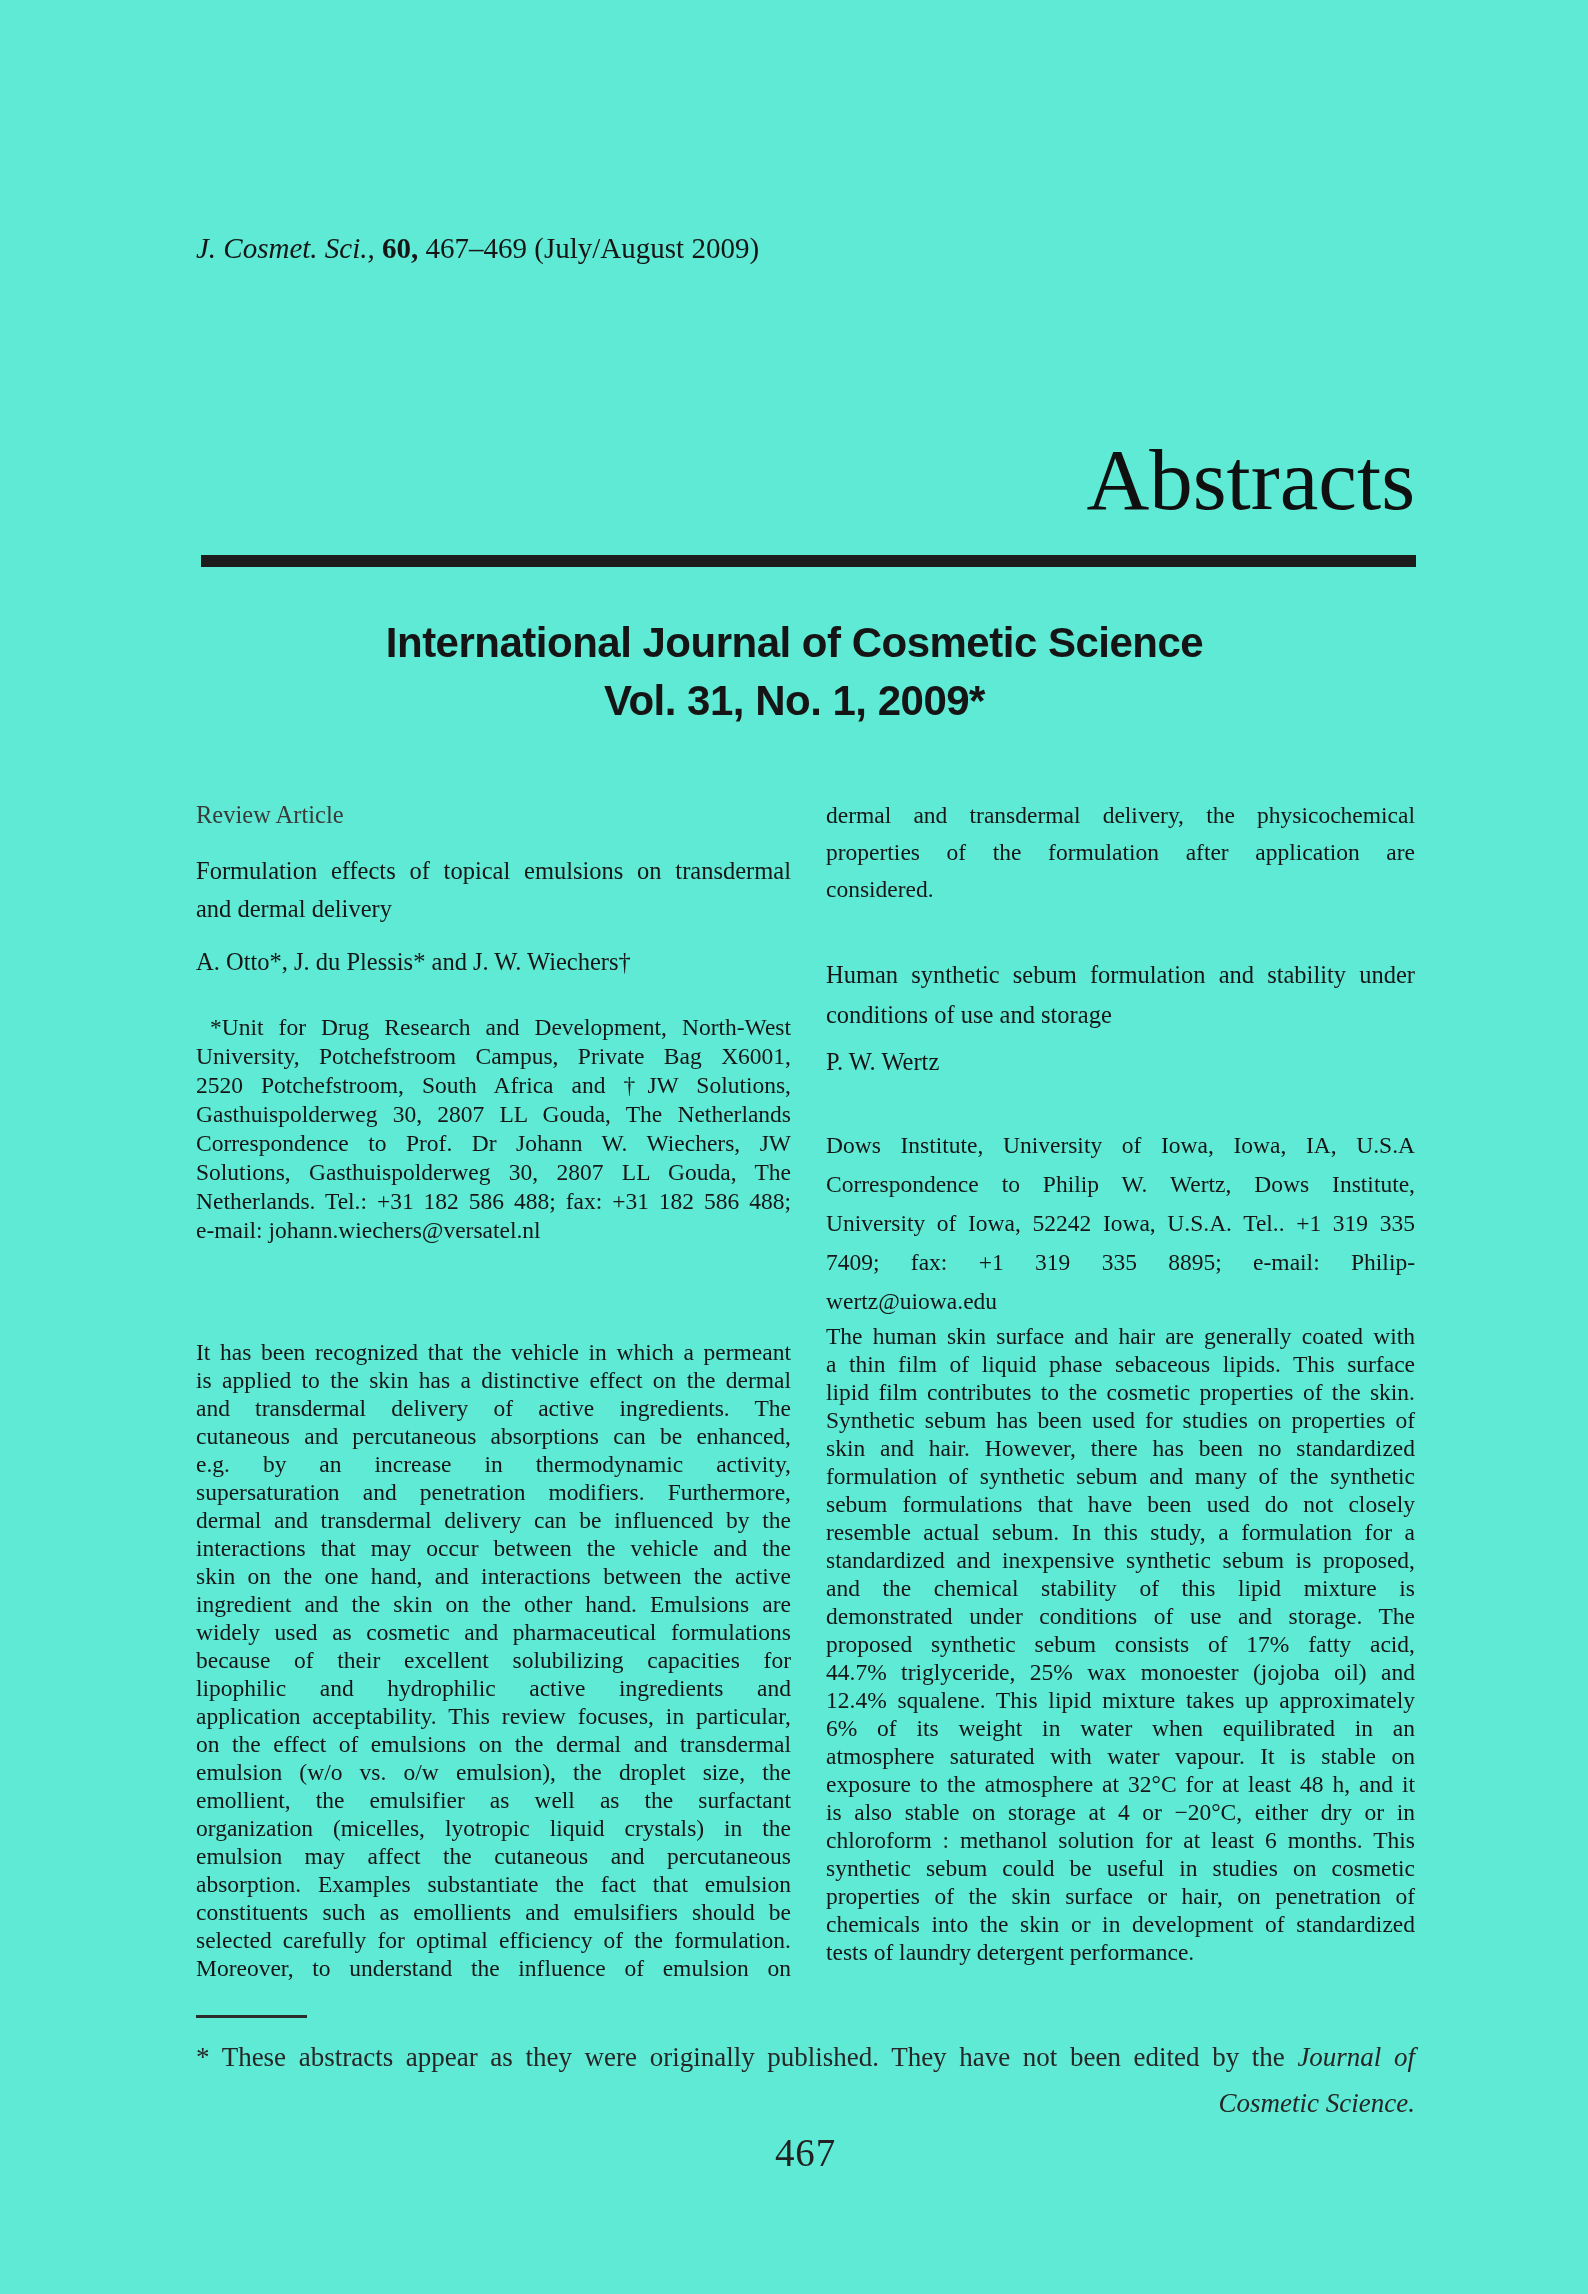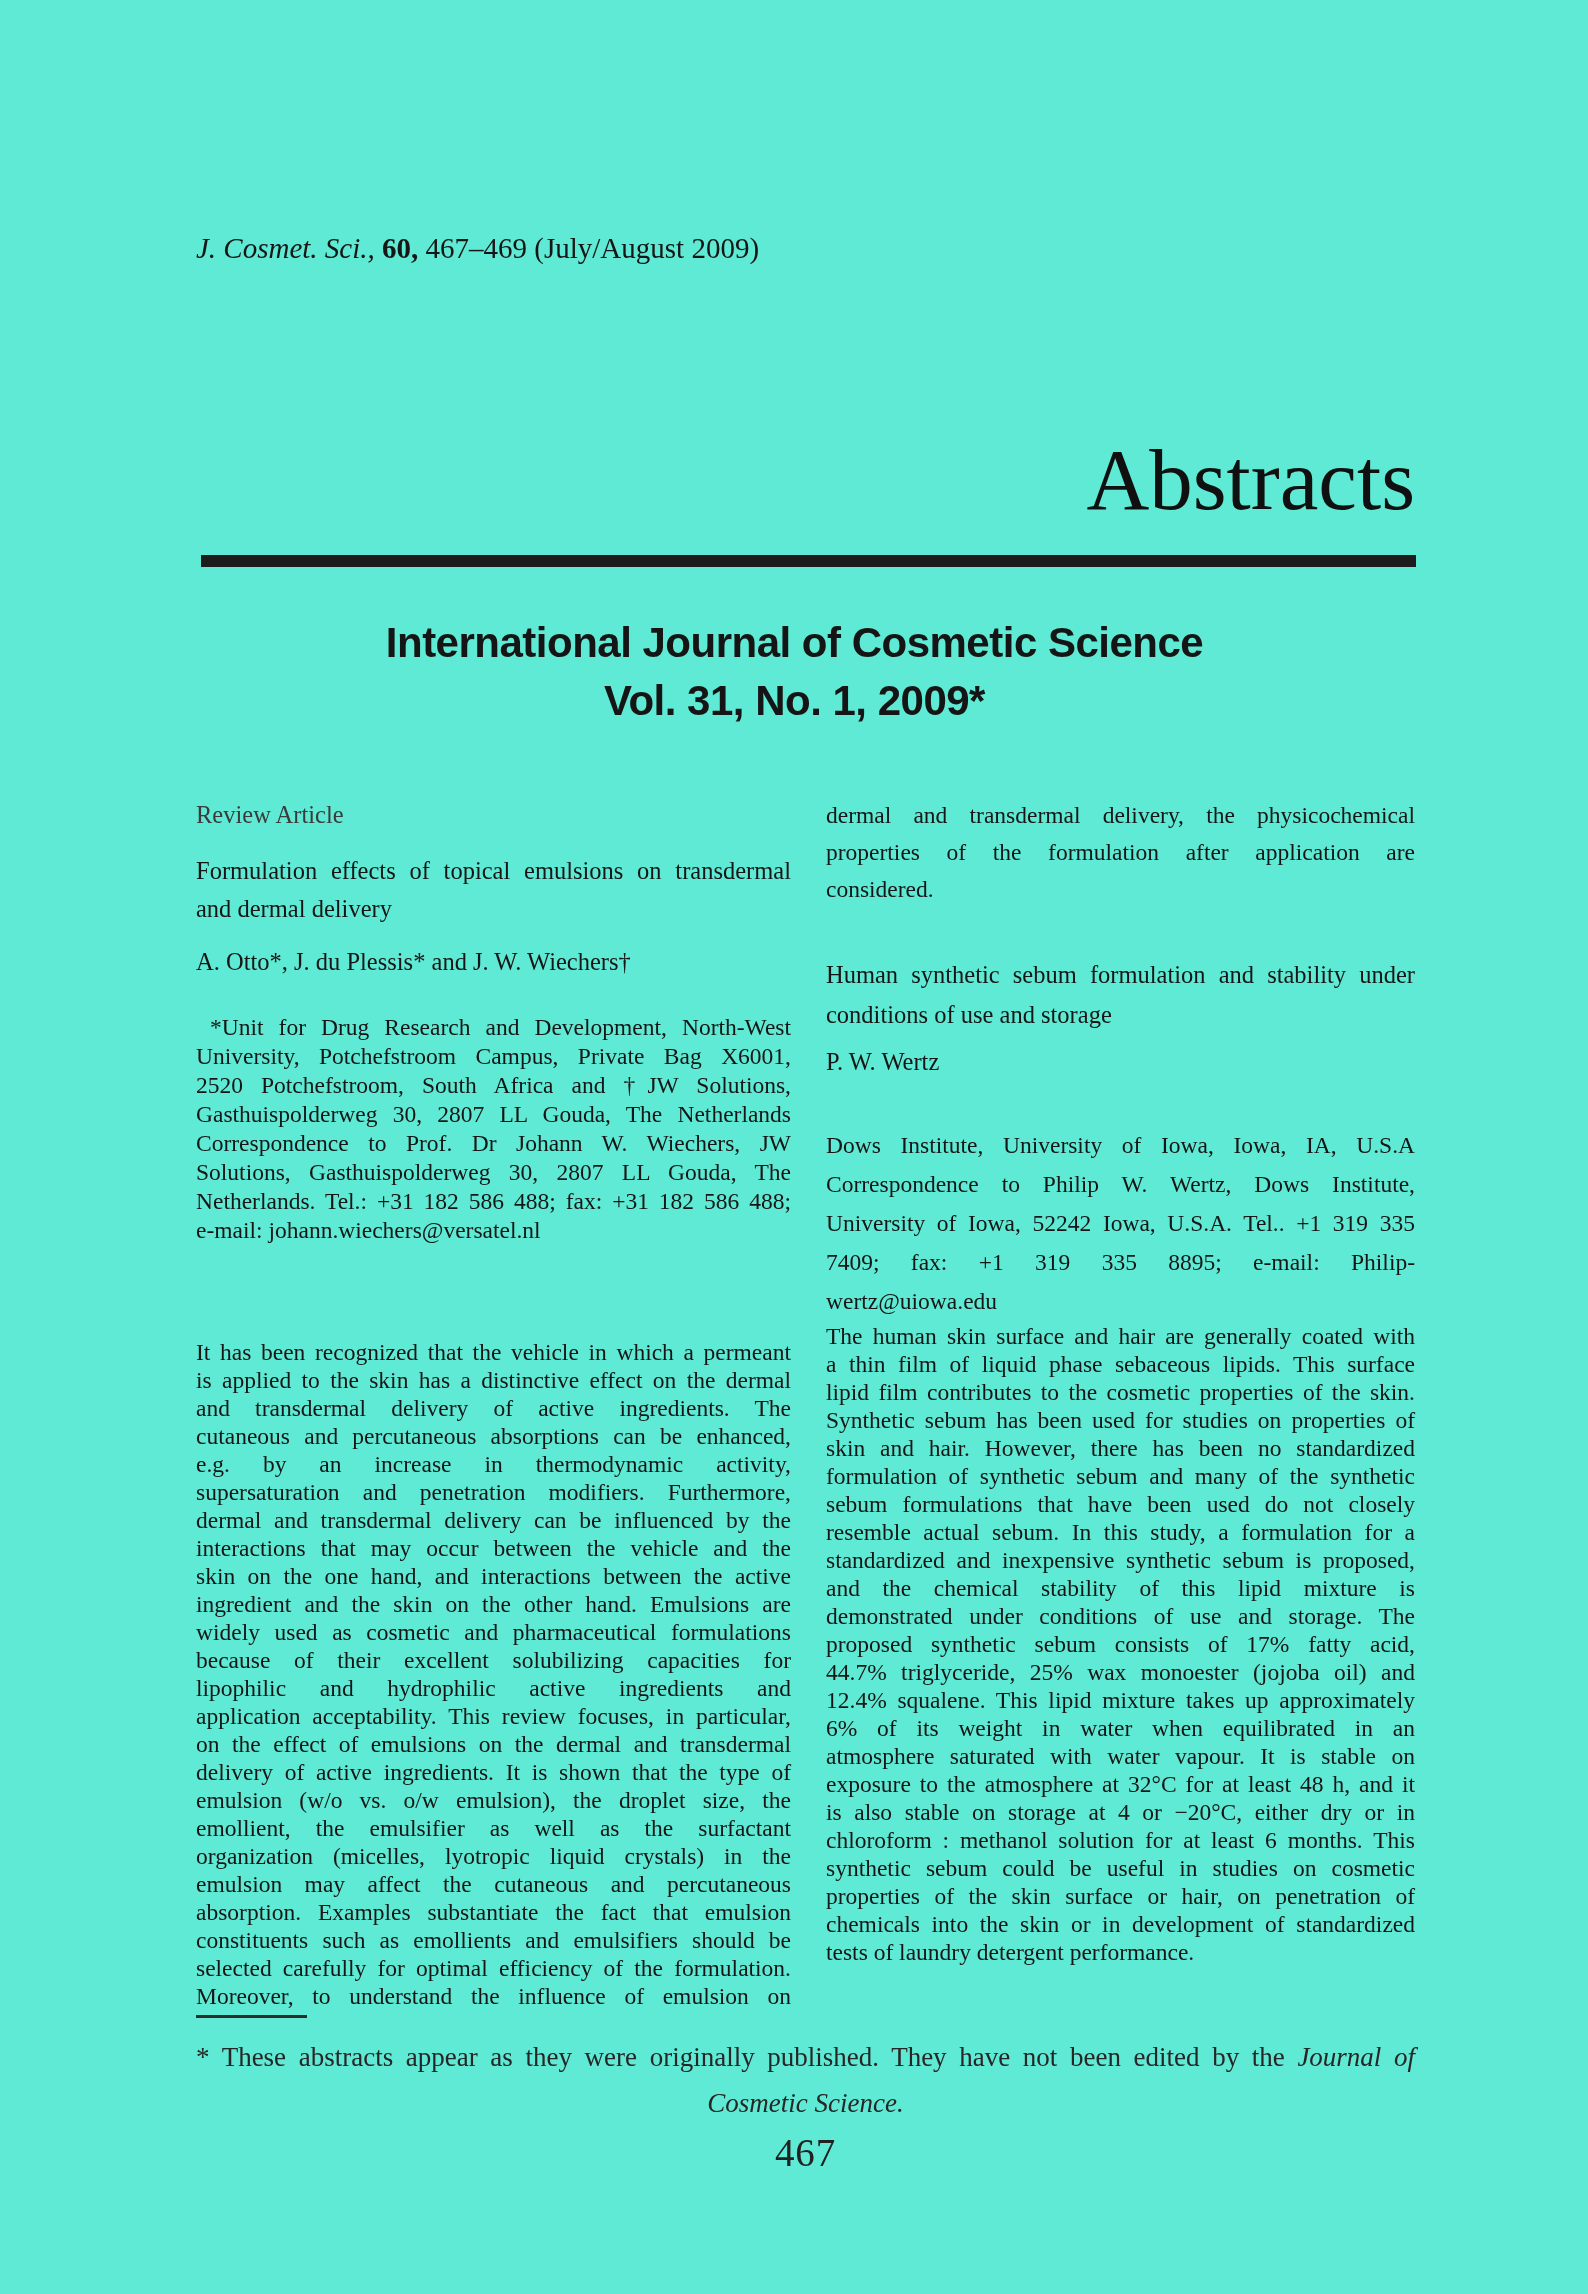--- a/index.html
+++ b/index.html
@@ -54,21 +54,21 @@
   .r-intro{left:826px;top:797px;width:589px;font-size:23.5px;line-height:37px;}
   .r-title{left:826px;top:955px;width:589px;font-size:24.5px;line-height:40px;}
   .r-authors{left:826px;top:1047px;width:589px;font-size:24.5px;line-height:29px;}
   .r-affil{left:826px;top:1126px;width:589px;font-size:23.5px;line-height:39px;}
   .r-abstract{left:826px;top:1322px;width:589px;font-size:23.5px;line-height:28px;}
 
   
   .fn-rule{left:196px;top:2015px;width:111px;height:2.8px;background:#2b2b2b;}
   .footnote{left:196px;top:2034px;width:1219px;font-size:27px;line-height:46px;color:#262626;}
   .footnote .fn1{text-align:justify;text-align-last:justify;}
-  .footnote .fn2{text-align:center;}
+  .footnote .fn2{text-align:right;}
   .pagenum{left:196px;top:2130px;width:1219px;text-align:center;font-size:39px;letter-spacing:0.9px;color:#222;}
 </style>
 </head>
 <body>
 
 <div id="page">
 
   <div class="blk hdr">
     <span class="it">J. Cosmet. Sci., </span><span class="b">60, </span><span>467–469 (July/August 2009)</span>
   </div>
@@ -111,21 +111,20 @@
       <div class="ln">supersaturation and penetration modifiers. Furthermore,</div>
       <div class="ln">dermal and transdermal delivery can be influenced by the</div>
       <div class="ln">interactions that may occur between the vehicle and the</div>
       <div class="ln">skin on the one hand, and interactions between the active</div>
       <div class="ln">ingredient and the skin on the other hand. Emulsions are</div>
       <div class="ln">widely used as cosmetic and pharmaceutical formulations</div>
       <div class="ln">because of their excellent solubilizing capacities for</div>
       <div class="ln">lipophilic and hydrophilic active ingredients and</div>
       <div class="ln">application acceptability. This review focuses, in particular,</div>
       <div class="ln">on the effect of emulsions on the dermal and transdermal</div>
-      <div class="ln">delivery of active ingredients. It is shown that the type of</div>
       <div class="ln">emulsion (w/o vs. o/w emulsion), the droplet size, the</div>
       <div class="ln">emollient, the emulsifier as well as the surfactant</div>
       <div class="ln">organization (micelles, lyotropic liquid crystals) in the</div>
       <div class="ln">emulsion may affect the cutaneous and percutaneous</div>
       <div class="ln">absorption. Examples substantiate the fact that emulsion</div>
       <div class="ln">constituents such as emollients and emulsifiers should be</div>
       <div class="ln">selected carefully for optimal efficiency of the formulation.</div>
       <div class="ln last">Moreover, to understand the influence of emulsion on</div>
     </div>
 

